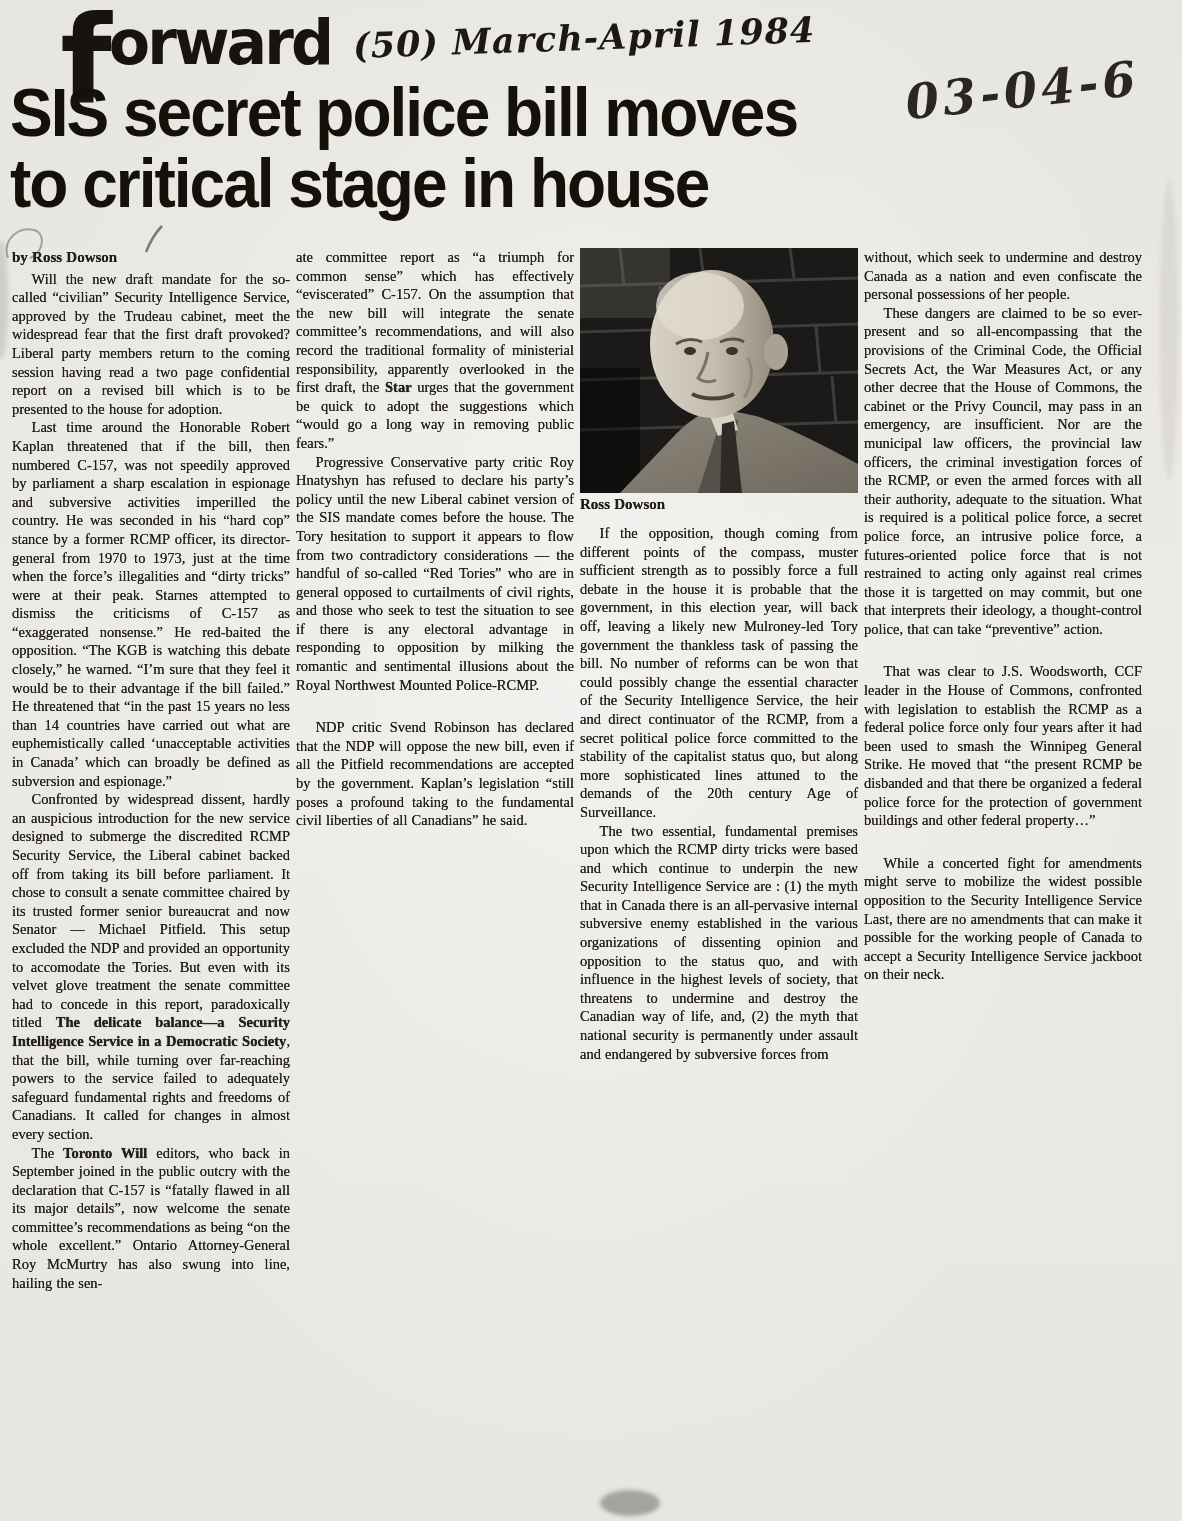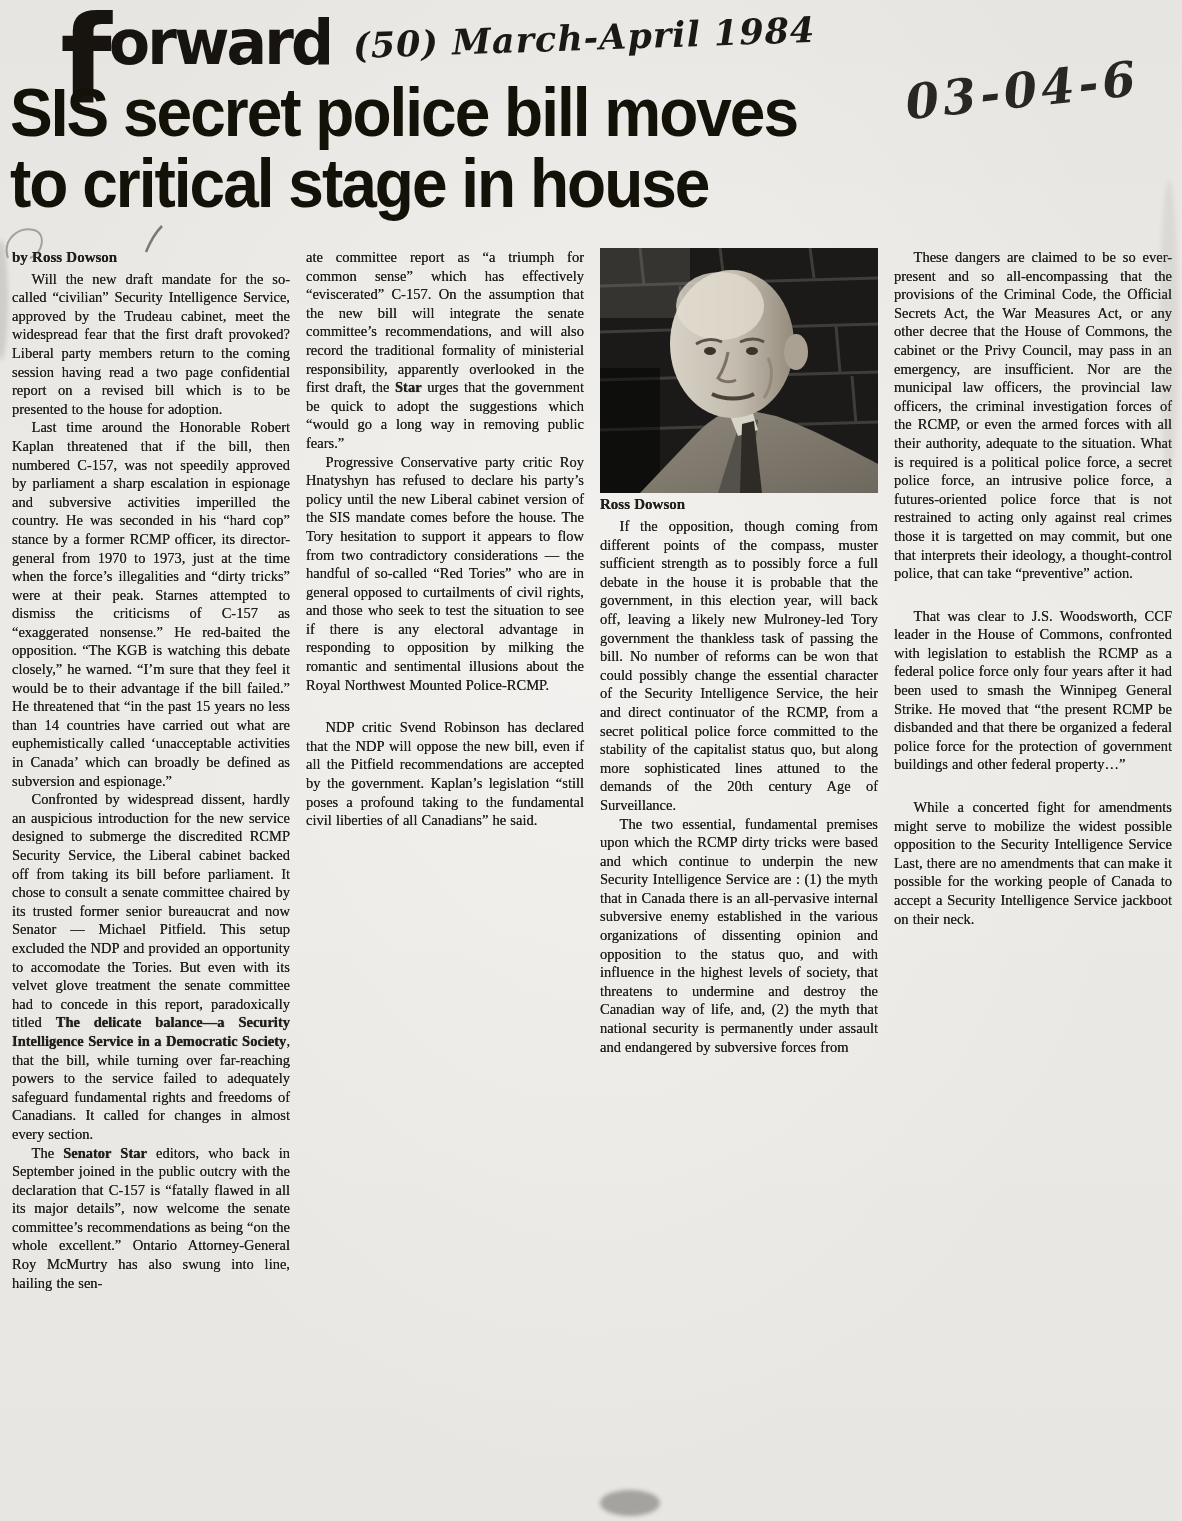--- a/index.html
+++ b/index.html
@@ -38,39 +38,39 @@
   .headline {
     position: absolute; left: 10px; top: 78px; margin: 0; width: 950px;
     font-family: "Liberation Sans", sans-serif; font-weight: bold;
     font-size: 64px; line-height: 67px; letter-spacing: -2px;
     color: #141109; transform: scaleY(1.06); transform-origin: top left;
   }
 
   
   .columns {
     position: absolute; left: 12px; top: 248px; width: 1160px;
-    display: flex; gap: 16px; align-items: flex-start;
+    display: flex; gap: 6px; align-items: flex-start;
   }
   .col {
     width: 278px; flex: 0 0 278px;
     text-align: justify;
     font-size: 14.5px; line-height: 18.6px;
     text-shadow: 0 0 .5px rgba(34,30,25,.9);
     word-spacing: .5px;
   }
   .col p { margin: 0; }
   .col p.indent { text-indent: 1.35em; }
   .col p.gap { margin-top: 24px; }
   .seg-bold { font-weight: bold; text-shadow: 0 0 .7px rgba(20,17,12,.95); }
   .byline { font-weight: bold; font-size: 15px; text-align: left; margin-bottom: 3px; }
 
   
   figure { margin: 0; }
   .photo-svg { display: block; width: 278px; height: 245px; background: #161614; }
-  .caption { font-weight: bold; font-size: 15px; line-height: 19px; text-align: left; margin: 2px 0 3px; }
+  .caption { font-weight: bold; font-size: 15px; line-height: 19px; text-align: left; margin: 2px 0 10px; }
 
   
   .scribble { position: absolute; left: 0; top: 218px; pointer-events: none; }
   .smudge { position: absolute; background: rgba(90,88,84,.18); border-radius: 50%; filter: blur(2px); }
   .smudge.s1 { left: -6px; top: 240px; width: 14px; height: 120px; }
   .smudge.s2 { left: 600px; top: 1490px; width: 60px; height: 26px; background: rgba(40,38,35,.35); }
   .smudge.s3 { left: 1160px; top: 180px; width: 18px; height: 300px; background: rgba(120,118,112,.12); }
 </style>
 </head>
 <body>
@@ -90,21 +90,21 @@
     <path d="M146,34 C150,24 156,14 162,8" fill="none" stroke="#4b4a46" stroke-width="2.5" opacity=".7"></path>
   </svg>
 
   <main class="columns">
 
     <section class="col">
       <div class="byline">by Ross Dowson</div>
       <p class="indent"><span>Will the new draft mandate for the so-called “civilian” Security Intelligence Service, approved by the Trudeau cabinet, meet the widespread fear that the first draft provoked? Liberal party members return to the coming session having read a two page confidential report on a revised bill which is to be presented to the house for adoption.</span></p>
       <p class="indent"><span>Last time around the Honorable Robert Kaplan threatened that if the bill, then numbered C-157, was not speedily approved by parliament a sharp escalation in espionage and subversive activities imperilled the country. He was seconded in his “hard cop” stance by a former RCMP officer, its director-general from 1970 to 1973, just at the time when the force’s illegalities and “dirty tricks” were at their peak. Starnes attempted to dismiss the criticisms of C-157 as “exaggerated nonsense.” He red-baited the opposition. “The KGB is watching this debate closely,” he warned. “I’m sure that they feel it would be to their advantage if the bill failed.” He threatened that “in the past 15 years no less than 14 countries have carried out what are euphemistically called ‘unacceptable activities in Canada’ which can broadly be defined as subversion and espionage.”</span></p>
       <p class="indent"><span>Confronted by widespread dissent, hardly an auspicious introduction for the new service designed to submerge the discredited RCMP Security Service, the Liberal cabinet backed off from taking its bill before parliament. It chose to consult a senate committee chaired by its trusted former senior bureaucrat and now Senator — Michael Pitfield. This setup excluded the NDP and provided an opportunity to accomodate the Tories. But even with its velvet glove treatment the senate committee had to concede in this report, paradoxically titled </span><span class="seg-bold">The delicate balance—a Security Intelligence Service in a Democratic Society</span><span>, that the bill, while turning over far-reaching powers to the service failed to adequately safeguard fundamental rights and freedoms of Canadians. It called for changes in almost every section.</span></p>
-      <p class="indent"><span>The </span><span class="seg-bold">Senator Star</span><span> editors, who back in September joined in the public outcry with the declaration that C-157 is “fatally flawed in all its major details”, now welcome the senate committee’s recommendations as being “on the whole excellent.” Ontario Attorney-General Roy McMurtry has also swung into line, hailing the sen-</span></p>
+      <p class="indent"><span>The </span><span class="seg-bold">Toronto Will</span><span> editors, who back in September joined in the public outcry with the declaration that C-157 is “fatally flawed in all its major details”, now welcome the senate committee’s recommendations as being “on the whole excellent.” Ontario Attorney-General Roy McMurtry has also swung into line, hailing the sen-</span></p>
     </section>
 
     <section class="col">
       <p><span>ate committee report as “a triumph for common sense” which has effectively “eviscerated” C-157. On the assumption that the new bill will integrate the senate committee’s recommendations, and will also record the traditional formality of ministerial responsibility, apparently overlooked in the first draft, the </span><span class="seg-bold">Star</span><span> urges that the government be quick to adopt the suggestions which “would go a long way in removing public fears.”</span></p>
       <p class="indent"><span>Progressive Conservative party critic Roy Hnatyshyn has refused to declare his party’s policy until the new Liberal cabinet version of the SIS mandate comes before the house. The Tory hesitation to support it appears to flow from two contradictory considerations — the handful of so-called “Red Tories” who are in general opposed to curtailments of civil rights, and those who seek to test the situation to see if there is any electoral advantage in responding to opposition by milking the romantic and sentimental illusions about the Royal Northwest Mounted Police-RCMP.</span></p>
       <p class="indent gap"><span>NDP critic Svend Robinson has declared that the NDP will oppose the new bill, even if all the Pitfield recommendations are accepted by the government. Kaplan’s legislation “still poses a profound taking to the fundamental civil liberties of all Canadians” he said.</span></p>
     </section>
 
     <section class="col">
       <figure>
@@ -155,20 +155,21 @@
           <path d="M112,146 C124,152 142,152 154,146" fill="none" stroke="#4a4238" stroke-width="4"></path>
           <path d="M168,110 C174,122 172,138 164,150" fill="none" stroke="#8d8373" stroke-width="3" opacity=".8"></path>
         </svg>
       </figure>
       <figcaption class="caption">Ross Dowson</figcaption>
       <p class="indent"><span>If the opposition, though coming from different points of the compass, muster sufficient strength as to possibly force a full debate in the house it is probable that the government, in this election year, will back off, leaving a likely new Mulroney-led Tory government the thankless task of passing the bill. No number of reforms can be won that could possibly change the essential character of the Security Intelligence Service, the heir and direct continuator of the RCMP, from a secret political police force committed to the stability of the capitalist status quo, but along more sophisticated lines attuned to the demands of the 20th century Age of Surveillance.</span></p>
       <p class="indent"><span>The two essential, fundamental premises upon which the RCMP dirty tricks were based and which continue to underpin the new Security Intelligence Service are : (1) the myth that in Canada there is an all-pervasive internal subversive enemy established in the various organizations of dissenting opinion and opposition to the status quo, and with influence in the highest levels of society, that threatens to undermine and destroy the Canadian way of life, and, (2) the myth that national security is permanently under assault and endangered by subversive forces from</span></p>
     </section>
 
     <section class="col">
+      <p><span>without, which seek to undermine and destroy Canada as a nation and even confiscate the personal possessions of her people.</span></p>
       <p class="indent"><span>These dangers are claimed to be so ever-present and so all-encompassing that the provisions of the Criminal Code, the Official Secrets Act, the War Measures Act, or any other decree that the House of Commons, the cabinet or the Privy Council, may pass in an emergency, are insufficient. Nor are the municipal law officers, the provincial law officers, the criminal investigation forces of the RCMP, or even the armed forces with all their authority, adequate to the situation. What is required is a political police force, a secret police force, an intrusive police force, a futures-oriented police force that is not restrained to acting only against real crimes those it is targetted on may commit, but one that interprets their ideology, a thought-control police, that can take “preventive” action.</span></p>
       <p class="indent gap"><span>That was clear to J.S. Woodsworth, CCF leader in the House of Commons, confronted with legislation to establish the RCMP as a federal police force only four years after it had been used to smash the Winnipeg General Strike. He moved that “the present RCMP be disbanded and that there be organized a federal police force for the protection of government buildings and other federal property…”</span></p>
       <p class="indent gap"><span>While a concerted fight for amendments might serve to mobilize the widest possible opposition to the Security Intelligence Service Last, there are no amendments that can make it possible for the working people of Canada to accept a Security Intelligence Service jackboot on their neck.</span></p>
     </section>
 
   </main>
 
   <div class="smudge s1"></div>
   <div class="smudge s2"></div>
   <div class="smudge s3"></div>

